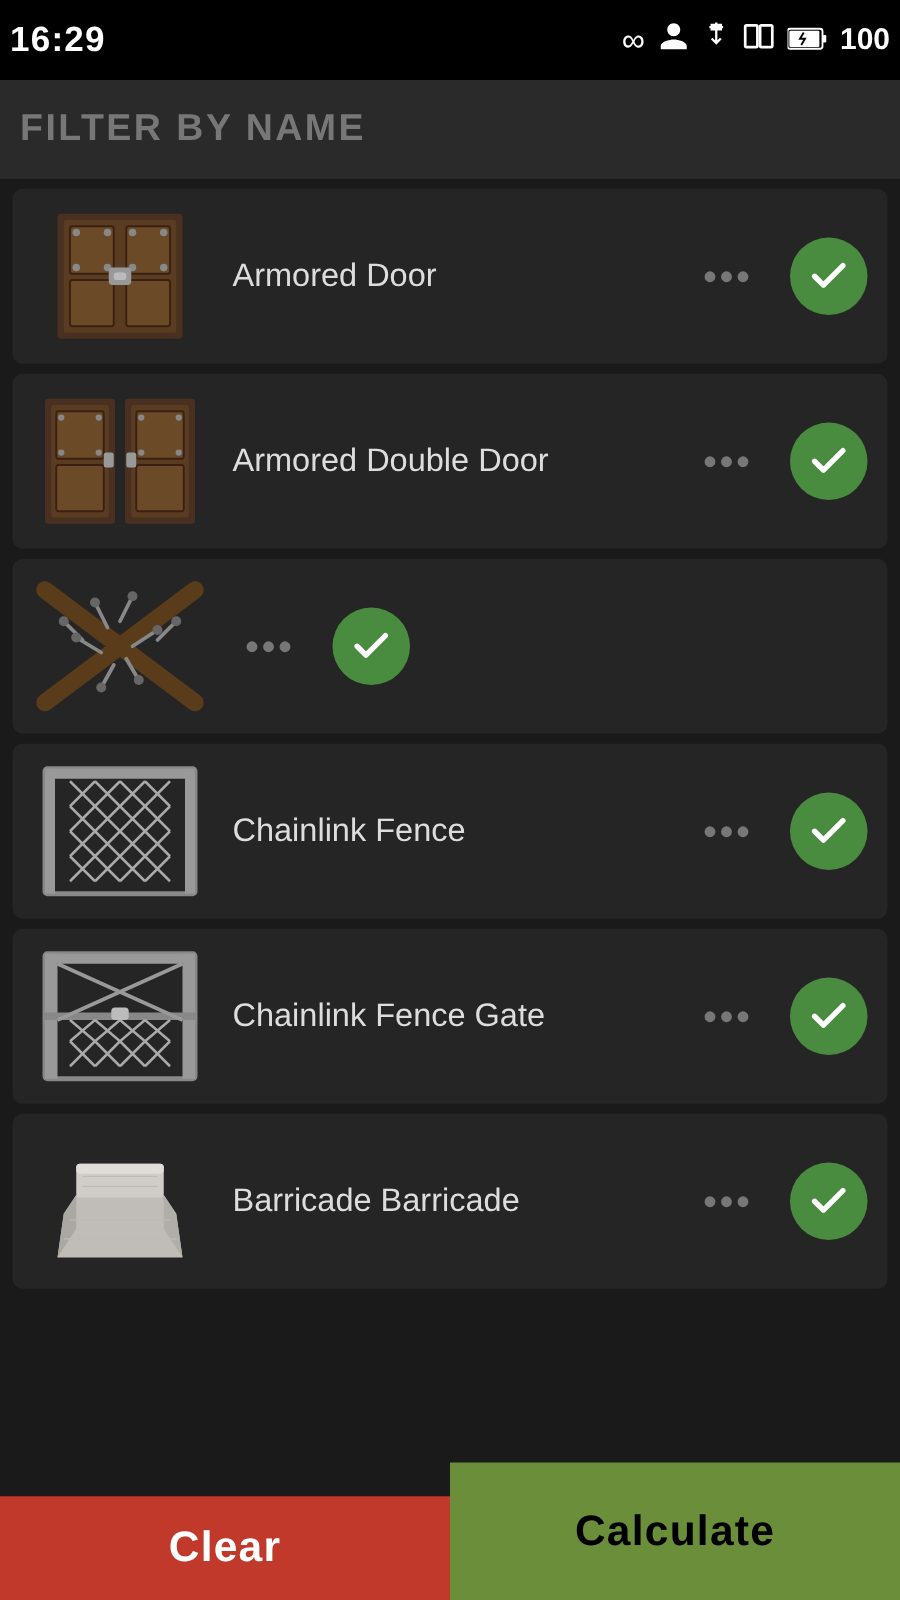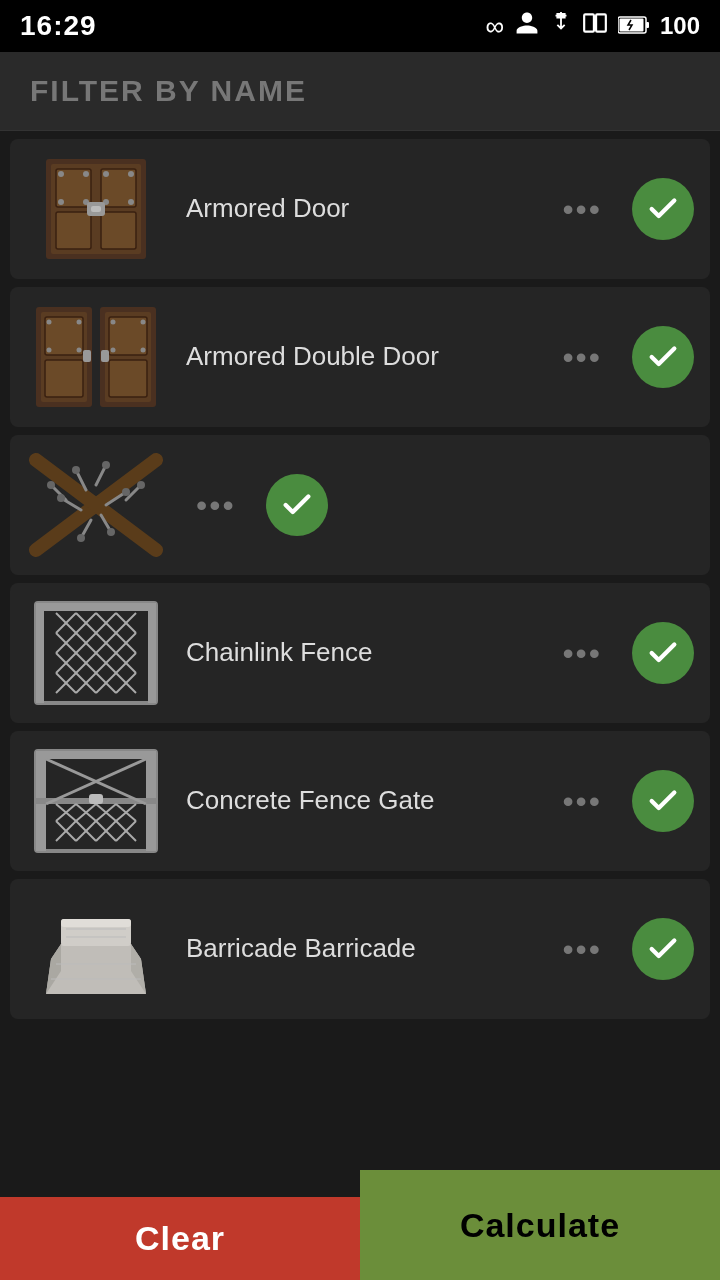--- a/index.html
+++ b/index.html
@@ -14,22 +14,22 @@
       display: flex;
       flex-direction: column;
     }
 
     
     .status-bar {
       background: #000;
       display: flex;
       justify-content: space-between;
       align-items: center;
-      padding: 8px 20px;
-      height: 52px;
+      padding: 8px 8px;
+      height: 64px;
     }
     .status-left {
       font-size: 28px;
       font-weight: bold;
       color: #fff;
       letter-spacing: 1px;
     }
     .status-right {
       display: flex;
       align-items: center;
@@ -38,21 +38,21 @@
       color: #fff;
     }
     .battery-text {
       font-size: 24px;
       font-weight: bold;
     }
 
     
     .search-bar {
       background: #2a2a2a;
-      padding: 22px 30px;
+      padding: 22px 16px;
       border-bottom: 1px solid #333;
     }
     .search-bar input {
       background: transparent;
       border: none;
       outline: none;
       color: #888;
       font-size: 30px;
       font-weight: bold;
       letter-spacing: 2px;
@@ -411,21 +411,21 @@
         <line x1="45" y1="75" x2="65" y2="95" stroke="#aaa" stroke-width="2"></line>
         <line x1="65" y1="75" x2="45" y2="95" stroke="#aaa" stroke-width="2"></line>
         <line x1="65" y1="75" x2="85" y2="95" stroke="#aaa" stroke-width="2"></line>
         <line x1="85" y1="75" x2="65" y2="95" stroke="#aaa" stroke-width="2"></line>
         <line x1="85" y1="75" x2="105" y2="95" stroke="#aaa" stroke-width="2"></line>
         <line x1="105" y1="75" x2="85" y2="95" stroke="#aaa" stroke-width="2"></line>
 
         <rect x="58" y="48" width="14" height="10" rx="3" fill="#bbb"></rect>
       </svg>
     </div>
-    <span class="item-name">Concrete Fence Gate</span>
+    <span class="item-name">Chainlink Fence Gate</span>
     <span class="item-more">•••</span>
     <div class="item-check">
       <svg viewBox="0 0 24 24" fill="none" stroke="white" stroke-width="3" stroke-linecap="round" stroke-linejoin="round">
         <polyline points="20 6 9 17 4 12"></polyline>
       </svg>
     </div>
   </div>
 
   <div class="item-card">
     <div class="item-image">

